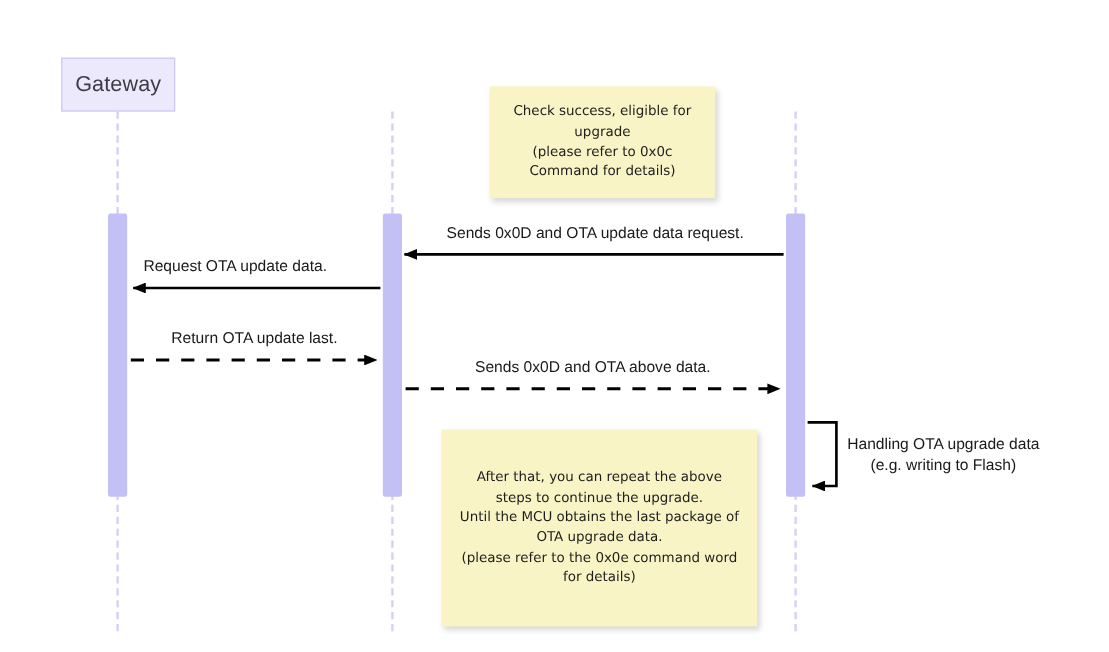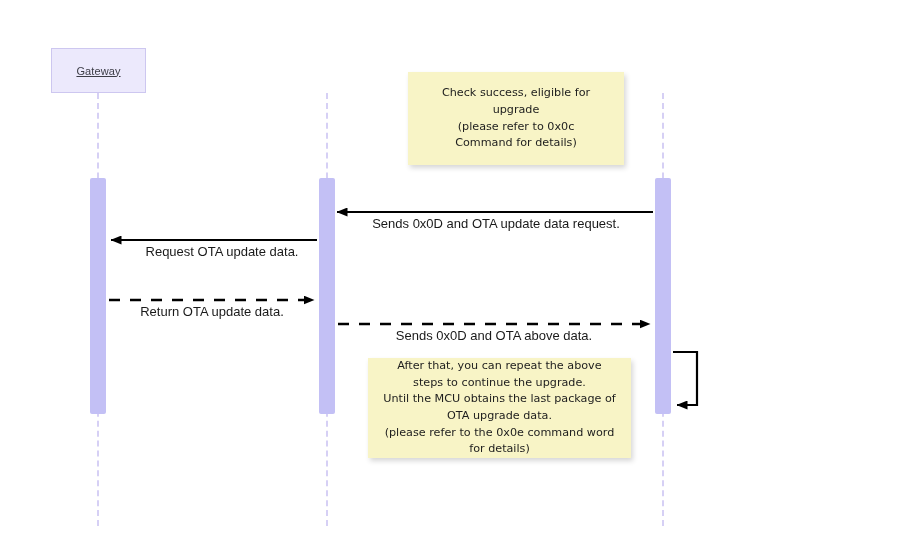--- a/index.html
+++ b/index.html
@@ -30,25 +30,24 @@
     height: 45px;
     background: #ece9fc;
     border: 1px solid #cdc7f0;
     box-sizing: border-box;
     display: flex;
     align-items: center;
     justify-content: center;
   }
   .participant-label {
     font-family: "Liberation Sans", sans-serif;
-    font-size: 11px;
+    font-size: 18px;
     color: #3c3c46;
     letter-spacing: 0.1px;
     white-space: nowrap;
-    text-decoration: underline;
   }
 
   
   .lifeline {
     position: absolute;
     width: 0;
     border-left: 2px dashed #d6d0f5;
   }
 
   
@@ -83,21 +82,20 @@
   .msg-label {
     position: absolute;
     font-family: "Liberation Sans", sans-serif;
     font-size: 13px;
     color: #1a1a1a;
     white-space: nowrap;
   }
   .msg-label.center {
     text-align: center;
     transform: translateX(-50%);
-    margin-top: 30px;
   }
   .selfmsg-label {
     position: absolute;
     font-family: "Liberation Sans", sans-serif;
     font-size: 13px;
     line-height: 1.35;
     color: #1a1a1a;
     text-align: center;
     white-space: pre-line;
   }
@@ -122,28 +120,28 @@
   <div class="lifeline" style="left:662px; top:93px; height:433px;"></div>
 
   <div class="activation" style="left:90px; top:178px; height:236px;"></div>
   <div class="activation" style="left:319px; top:178px; height:236px;"></div>
   <div class="activation" style="left:655px; top:178px; height:236px;"></div>
 
   <div class="participant" style="left:51px; top:48px;">
     <span class="participant-label">Gateway</span>
   </div>
 
-  <div class="note" style="left:408px; top:72px; width:216px; height:93px;">
+  <div class="note" style="left:408px; top:72px; width:188px; height:93px;">
     <div class="note-text">Check success, eligible for
 upgrade
 (please refer to 0x0c
 Command for details)</div>
   </div>
 
-  <div class="note" style="left:368px; top:358px; width:263px; height:100px;">
+  <div class="note" style="left:368px; top:358px; width:263px; height:164px;">
     <div class="note-text">After that, you can repeat the above
 steps to continue the upgrade.
 Until the MCU obtains the last package of
 OTA upgrade data.
 (please refer to the 0x0e command word
 for details)</div>
   </div>
 
   <svg id="arrows" viewBox="0 0 924 543" xmlns="http://www.w3.org/2000/svg">
     <defs>
@@ -158,20 +156,22 @@
 
     <line x1="109" y1="300" x2="314" y2="300" stroke="#000000" stroke-width="2.6" stroke-dasharray="11,10" marker-end="url(#arrowhead)"></line>
 
     <line x1="338" y1="324" x2="650" y2="324" stroke="#000000" stroke-width="2.6" stroke-dasharray="11,10" marker-end="url(#arrowhead)"></line>
 
     <path d="M673,352 L697,352 L697,405 L677,405" fill="none" stroke="#000000" stroke-width="2.2" marker-end="url(#arrowhead)"></path>
   </svg>
 
   <div class="msg-label center" style="left:496px; top:186px;">Sends 0x0D and OTA update data request.</div>
 
-  <div class="msg-label center" style="left:222px; top:214px;text-align:center;">Request OTA update data.</div>
+  <div class="msg-label center" style="left:196px; top:214px;text-align:center;">Request OTA update data.</div>
 
-  <div class="msg-label center" style="left:212px; top:274px;">Return OTA update data.</div>
+  <div class="msg-label center" style="left:212px; top:274px;">Return OTA update last.</div>
 
   <div class="msg-label center" style="left:494px; top:298px;">Sends 0x0D and OTA above data.</div>
 
+  <div class="selfmsg-label" style="left:706px; top:361px;">Handling OTA upgrade data
+(e.g. writing to Flash)</div>
 
 </div>
 
 </body></html>

